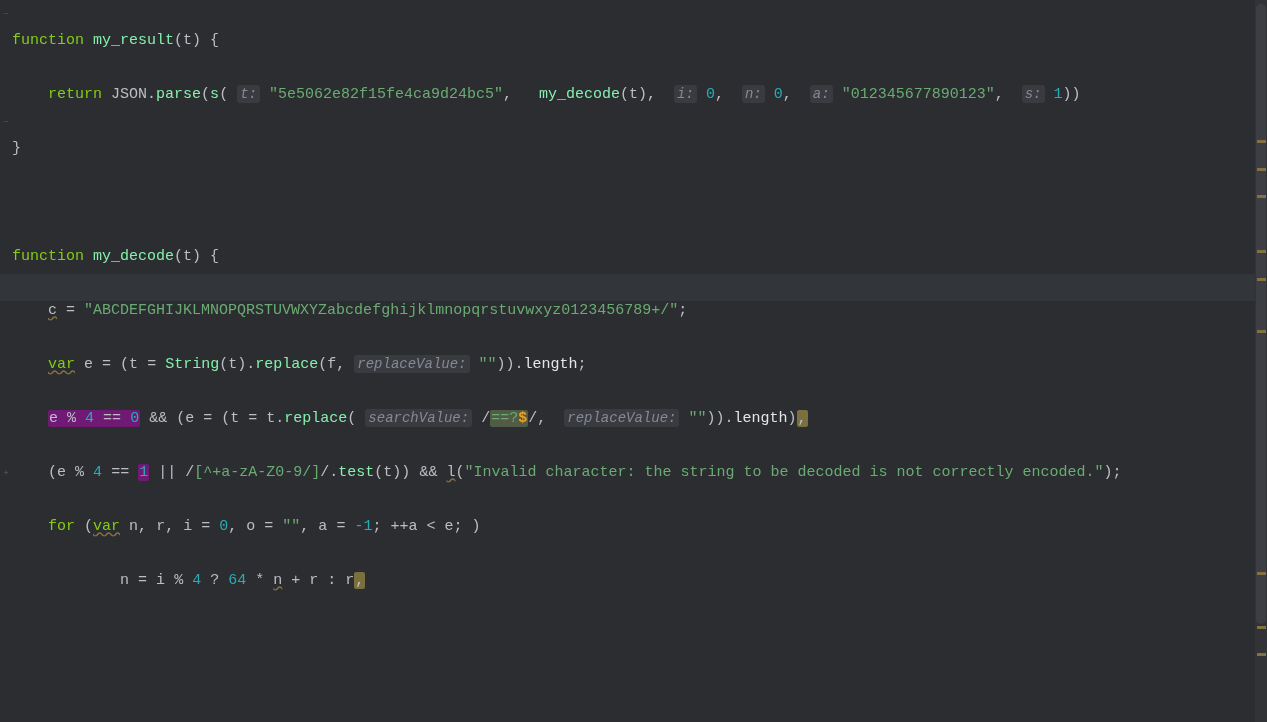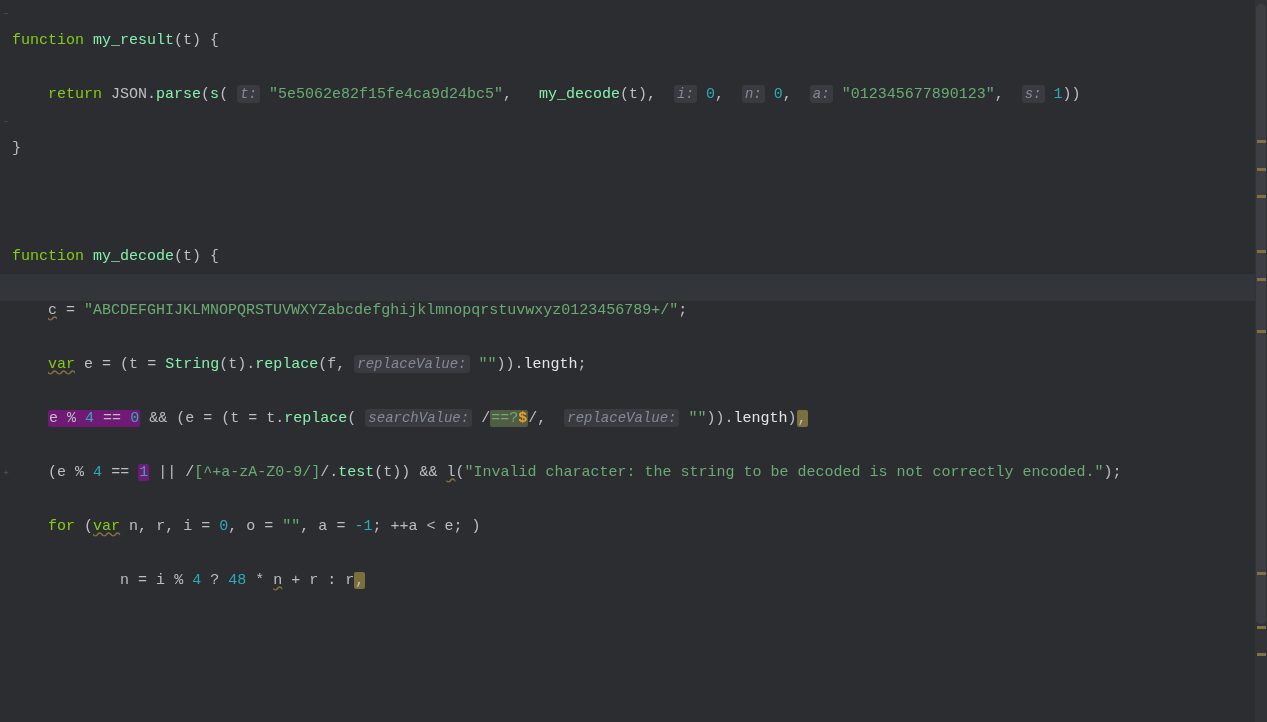--- a/index.html
+++ b/index.html
@@ -47,21 +47,21 @@
 <span class="ln"><span class="kw">function</span> <span class="fn">my_result</span><span class="op">(</span><span class="par">t</span><span class="op">) {</span></span>
 <span class="ln">    <span class="kw">return</span> <span class="par">JSON</span><span class="op">.</span><span class="fn">parse</span><span class="op">(</span><span class="fn">s</span><span class="op">( </span><span class="hint">t:</span> <span class="str">"5e5062e82f15fe4ca9d24bc5"</span><span class="op">,   </span><span class="fn">my_decode</span><span class="op">(</span><span class="par">t</span><span class="op">),  </span><span class="hint">i:</span> <span class="num">0</span><span class="op">,  </span><span class="hint">n:</span> <span class="num">0</span><span class="op">,  </span><span class="hint">a:</span> <span class="str">"012345677890123"</span><span class="op">,  </span><span class="hint">s:</span> <span class="num">1</span><span class="op">))</span></span>
 <span class="ln"><span class="op">}</span></span>
 <span class="ln"></span>
 <span class="ln"><span class="kw">function</span> <span class="fn">my_decode</span><span class="op">(</span><span class="par">t</span><span class="op">) {</span></span>
 <span class="ln">    <span class="wavy">c</span> <span class="op">=</span> <span class="str">"ABCDEFGHIJKLMNOPQRSTUVWXYZabcdefghijklmnopqrstuvwxyz0123456789+/"</span><span class="op">;</span></span>
 <span class="ln">    <span class="kw wavy">var</span> <span class="par">e</span> <span class="op">= (</span><span class="par">t</span> <span class="op">=</span> <span class="fn">String</span><span class="op">(</span><span class="par">t</span><span class="op">).</span><span class="fn">replace</span><span class="op">(</span><span class="par">f</span><span class="op">, </span><span class="hint">replaceValue:</span> <span class="str">""</span><span class="op">)).</span><span class="prop">length</span><span class="op">;</span></span>
 <span class="ln">    <span class="ghl"><span class="par">e</span> <span class="op">%</span> <span class="num">4</span> <span class="op">==</span> <span class="num">0</span></span> <span class="op">&amp;&amp;</span> <span class="op">(</span><span class="par">e</span> <span class="op">= (</span><span class="par">t</span> <span class="op">= t.</span><span class="fn">replace</span><span class="op">( </span><span class="hint">searchValue:</span> <span class="op">/</span><span class="ghl2"><span class="rec">==?</span><span class="rebrk">$</span></span><span class="op">/,  </span><span class="hint">replaceValue:</span> <span class="str">""</span><span class="op">)).</span><span class="prop">length</span><span class="op">)</span><span class="yel">,</span></span>
 <span class="ln">    <span class="op">(</span><span class="par">e</span> <span class="op">%</span> <span class="num">4</span> <span class="op">==</span> <span class="ghl"><span class="num">1</span></span> <span class="op">||</span> <span class="op">/</span><span class="rec">[</span><span class="rec">^+a-zA-Z0-9/</span><span class="rec">]</span><span class="op">/.</span><span class="fn">test</span><span class="op">(</span><span class="par">t</span><span class="op">)) </span><span class="op">&amp;&amp;</span> <span class="wavy">l</span><span class="op">(</span><span class="str">"Invalid character: the string to be decoded is not correctly encoded."</span><span class="op">);</span></span>
 <span class="ln">    <span class="kw">for</span> <span class="op">(</span><span class="kw wavy">var</span> <span class="par">n</span><span class="op">, </span><span class="par">r</span><span class="op">, </span><span class="par">i</span> <span class="op">=</span> <span class="num">0</span><span class="op">, </span><span class="par">o</span> <span class="op">=</span> <span class="str">""</span><span class="op">, </span><span class="par">a</span> <span class="op">=</span> <span class="num">-1</span><span class="op">; </span><span class="op">++a &lt; e</span><span class="op">; )</span></span>
-<span class="ln">            <span class="par">n</span> <span class="op">=</span> <span class="par">i</span> <span class="op">%</span> <span class="num">4</span> <span class="op">?</span> <span class="num">48</span> <span class="op">*</span> <span class="wavy">n</span> <span class="op">+ r : r</span><span class="yel">,</span></span>
+<span class="ln">            <span class="par">n</span> <span class="op">=</span> <span class="par">i</span> <span class="op">%</span> <span class="num">4</span> <span class="op">?</span> <span class="num">64</span> <span class="op">*</span> <span class="wavy">n</span> <span class="op">+ r : r</span><span class="yel">,</span></span>
 
 
 
 
 
 
 
 
 
 

